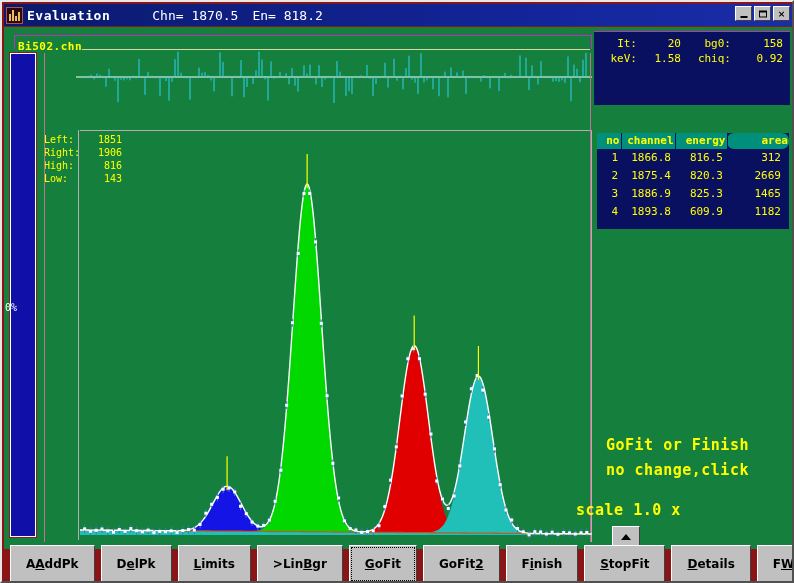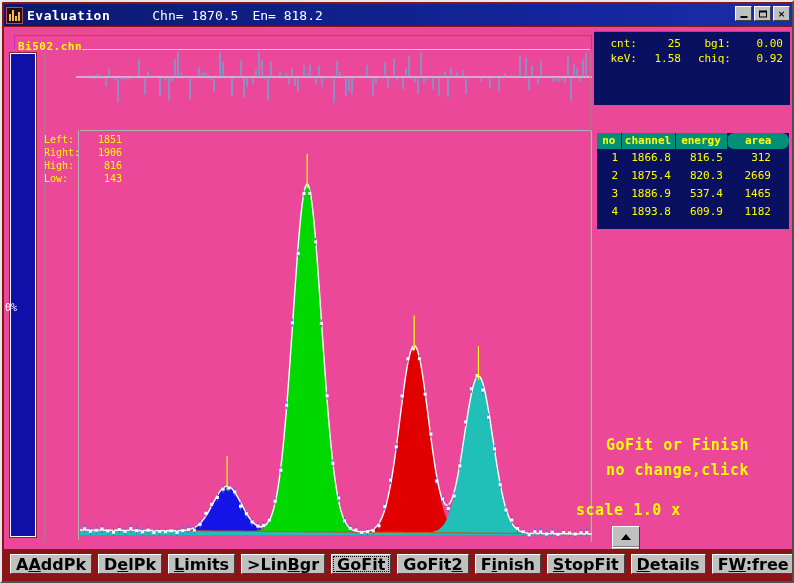--- a/index.html
+++ b/index.html
@@ -64,21 +64,21 @@
     font-family: "DejaVu Sans", sans-serif; font-weight: bold;
   }
   .wb-min .g { top: auto; bottom: 2px; transform: translateX(-50%);
     width: 7px; height: 2px; background: #000; }
   .wb-max .g { width: 8px; height: 7px; border: 1px solid #000; border-top-width: 2px; }
 
   
   #canvas {
     position: absolute; left: 2px; top: 25px;
     width: 788px; height: 524px;
-    background: #ec4899;
+    background: #15803d;
     overflow: hidden;
   }
 
   
   #filename {
     position: absolute; left: 14px; top: 13px;
     color: #ffff00; font-size: 11px; font-weight: bold;
     letter-spacing: 0.5px; z-index: 6;
   }
   
@@ -158,32 +158,32 @@
 
   #peak-table {
     position: absolute; left: 593px; top: 106px;
     width: 192px; height: 96px;
     background: #0a1060;
     font-size: 11px;
   }
   #peak-table table { border-collapse: collapse; width: 100%; }
   #peak-table thead td {
     background: #008f7a; color: #ffff00; font-weight: bold;
-    text-align: center; border-right: 1px solid #0a1060;
+    text-align: right; border-right: 1px solid #0a1060;
     line-height: 14px;
   }
   #peak-table thead td:last-child { border-right: none; border-radius: 7px; }
   #peak-table tbody td {
     color: #ffff00; line-height: 16px; text-align: right;
     padding-right: 4px;
   }
   #peak-table tbody td.c-no { width: 24px; text-align: right; padding-right: 3px;}
   #peak-table tbody td.c-ch { width: 54px; }
   #peak-table tbody td.c-en { width: 52px; }
-  #peak-table tbody td.c-ar { width: 60px; padding-right: 18px; }
+  #peak-table tbody td.c-ar { width: 60px; padding-right: 8px; }
 
   
   #msg {
     position: absolute; left: 602px; top: 406px;
     color: #ffff00; font-size: 15px; font-weight: bold;
     line-height: 25px; letter-spacing: 0.5px;
   }
   #scale-label {
     position: absolute; left: 572px; top: 474px;
     color: #ffff00; font-size: 15px; font-weight: bold; letter-spacing: 0.5px;
@@ -208,27 +208,27 @@
   .spin-up .arrow { border-bottom: 6px solid #000; }
 
   
   #toolbar {
     position: absolute; left: 2px; bottom: 2px;
     width: 788px; height: 30px;
     background: #8b1416;
     display: flex; align-items: center;
   }
   .tb-btn {
-    height: 20px; margin-left: 6px;
+    height: 38px; margin-left: 6px;
     background: #c0c0c0; color: #000;
     font-family: "DejaVu Sans", sans-serif;
-    font-size: 16px; font-weight: bold;
+    font-size: 12px; font-weight: bold;
     border: 1px solid; border-color: #ffffff #404040 #404040 #ffffff;
     display: flex; align-items: center; justify-content: center;
-    padding: 0 5px; cursor: pointer; white-space: nowrap;
+    padding: 0 15px; cursor: pointer; white-space: nowrap;
     position: relative;
   }
   .tb-btn u { text-decoration: underline; }
   .tb-btn.focused { outline: 1px dotted #000; outline-offset: -3px; }
   #clock {
     height: 24px; margin-left: 14px; margin-right: 10px;
     background: #0000c8; color: #ffff00;
     font-family: "DejaVu Sans Mono", monospace;
     font-size: 13px; font-weight: bold;
     border: 1px solid; border-color: #404040 #ffffff #ffffff #404040;
@@ -657,25 +657,25 @@
         <rect x="581.2869090908207" y="503.96861944766687" width="3" height="3" fill="#ffffff"></rect>
         <line x1="223.08363636363595" x2="223.08363636363595" y1="429.2690909090909" y2="463.2690909090909" stroke="#ffff00" stroke-width="1.2"></line>
         <line x1="303.141818181819" x2="303.141818181819" y1="126.9545454545455" y2="160.9545454545455" stroke="#ffff00" stroke-width="1.2"></line>
         <line x1="410.1963636363645" x2="410.1963636363645" y1="288.6109090909091" y2="322.6109090909091" stroke="#ffff00" stroke-width="1.2"></line>
         <line x1="474.42909090909046" x2="474.42909090909046" y1="319.0327272727273" y2="353.0327272727273" stroke="#ffff00" stroke-width="1.2"></line>
       </svg>
 
     <div id="stats-panel">
       <table>
         <tbody>
-        <tr>
-          <td class="st-k">cnt:</td>
-          <td class="st-v">25</td>
-          <td class="st-k2">bg1:</td>
-          <td class="st-v2">0.00</td>
+            <tr>
+          <td class="st-k">It:</td>
+          <td class="st-v">20</td>
+          <td class="st-k2">bg0:</td>
+          <td class="st-v2">158</td>
         </tr>
         <tr>
           <td class="st-k">keV:</td>
           <td class="st-v">1.58</td>
           <td class="st-k2">chiq:</td>
           <td class="st-v2">0.92</td>
         </tr>
       </tbody>
         </table>
     </div>
@@ -699,21 +699,21 @@
           </tr>
           <tr>
             <td class="c-no">2</td>
             <td class="c-ch">1875.4</td>
             <td class="c-en">820.3</td>
             <td class="c-ar">2669</td>
           </tr>
           <tr>
             <td class="c-no">3</td>
             <td class="c-ch">1886.9</td>
-            <td class="c-en">537.4</td>
+            <td class="c-en">825.3</td>
             <td class="c-ar">1465</td>
           </tr>
           <tr>
             <td class="c-no">4</td>
             <td class="c-ch">1893.8</td>
             <td class="c-en">609.9</td>
             <td class="c-ar">1182</td>
           </tr>
         </tbody>
       </table>

